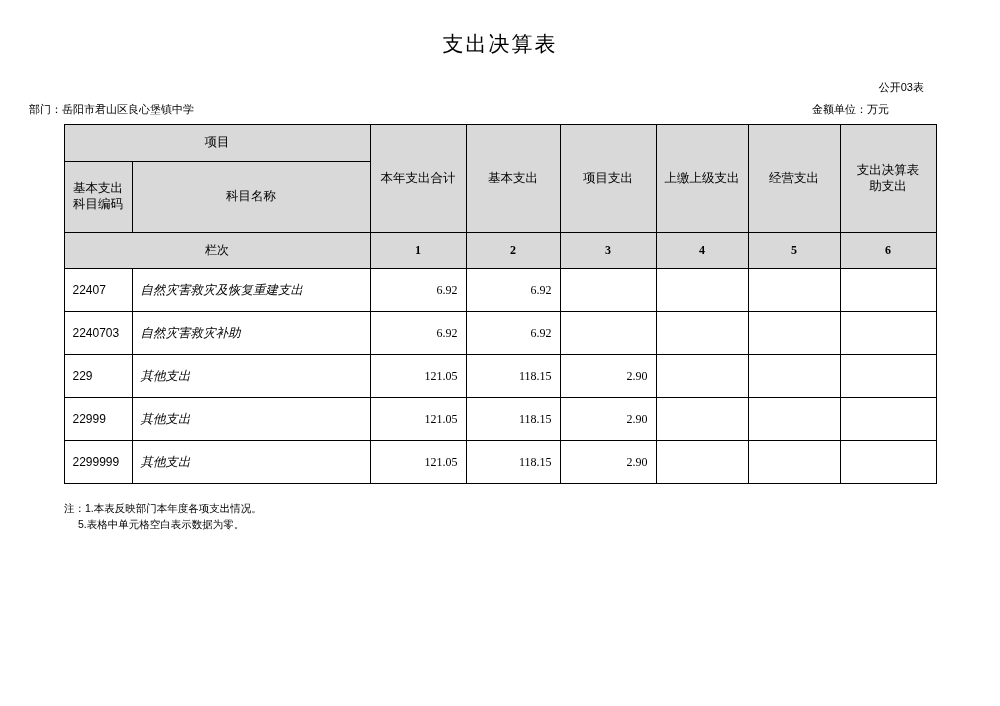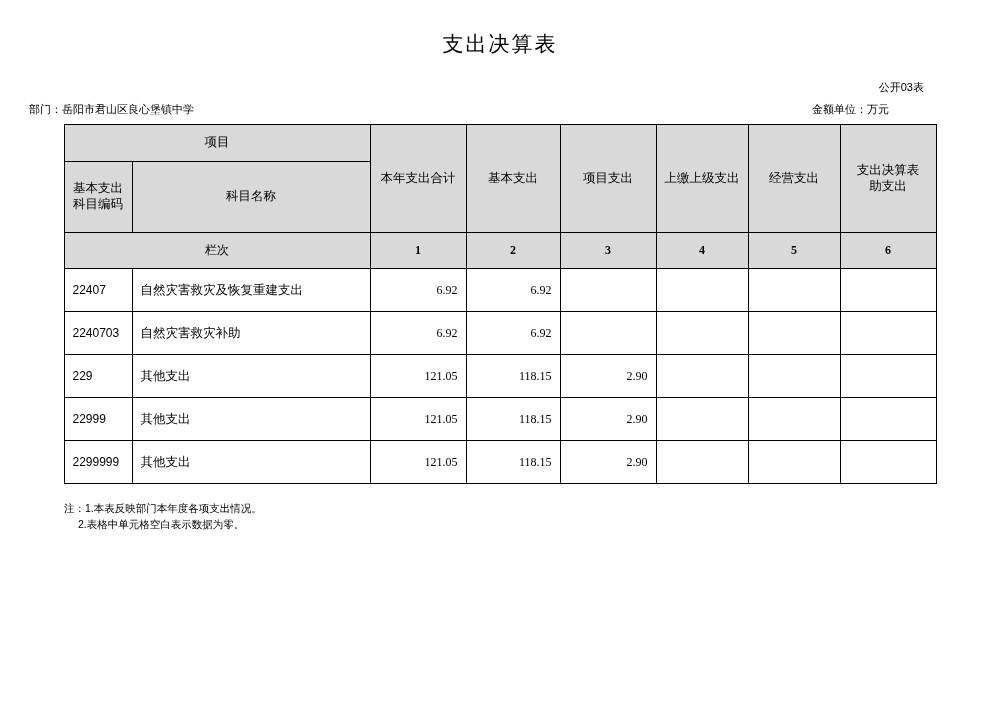--- a/index.html
+++ b/index.html
@@ -97,20 +97,21 @@
     text-align: left;
     height: 26px;
     font-size: 12px;
     font-family: Liberation Sans, sans-serif;
   }
   td.name {
     text-align: left;
     padding-left: 4px;
     height: 26px;
     font-size: 12.5px;
+    font-style: italic;
   }
   td.num {
     text-align: right;
     padding-right: 6px;
     height: 26px;
     font-size: 12px;
     font-family: "Liberation Serif", "DejaVu Serif", serif;
   }
   .notes {
     width: 872px;
@@ -230,16 +231,16 @@
         <td class="num">2.90</td>
         <td class="num"></td>
         <td class="num"></td>
         <td class="num"></td>
       </tr>
     </tbody>
   </table>
 
   <div class="notes">
     <div class="n1">注：1.本表反映部门本年度各项支出情况。</div>
-    <div class="n2">2.表格中单元格空白表示数据为零。</div>
+    <div class="n2">5.表格中单元格空白表示数据为零。</div>
   </div>
 
 </div>
 
 </body></html>

